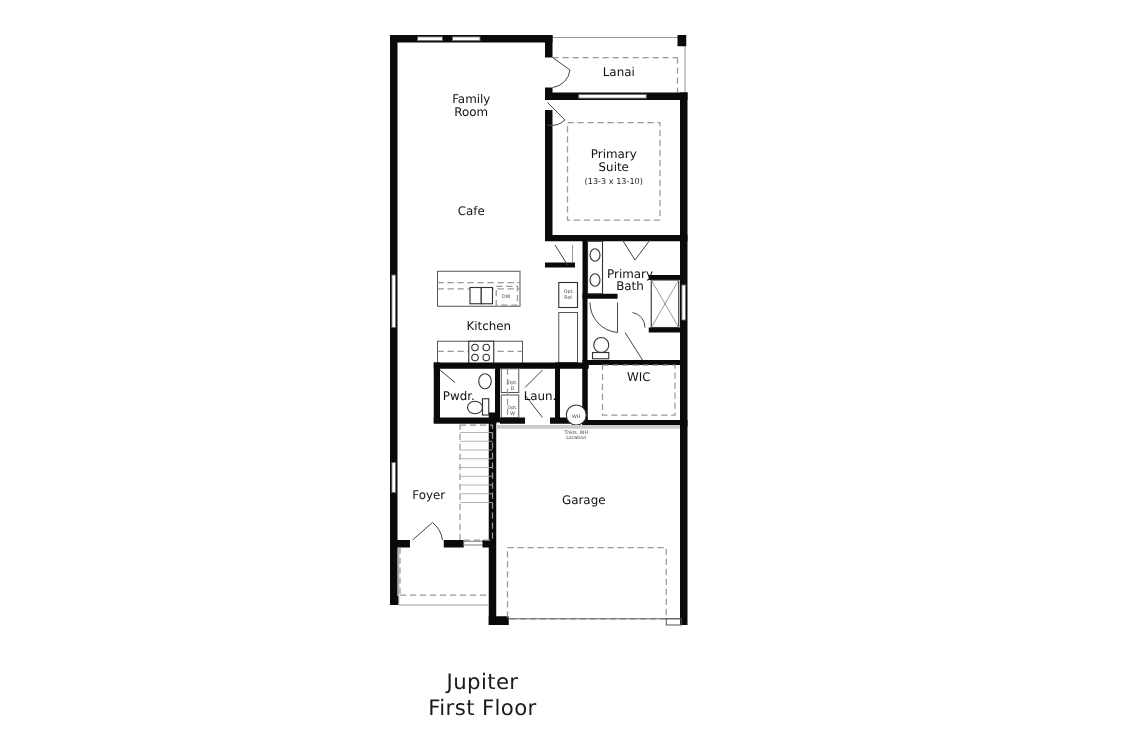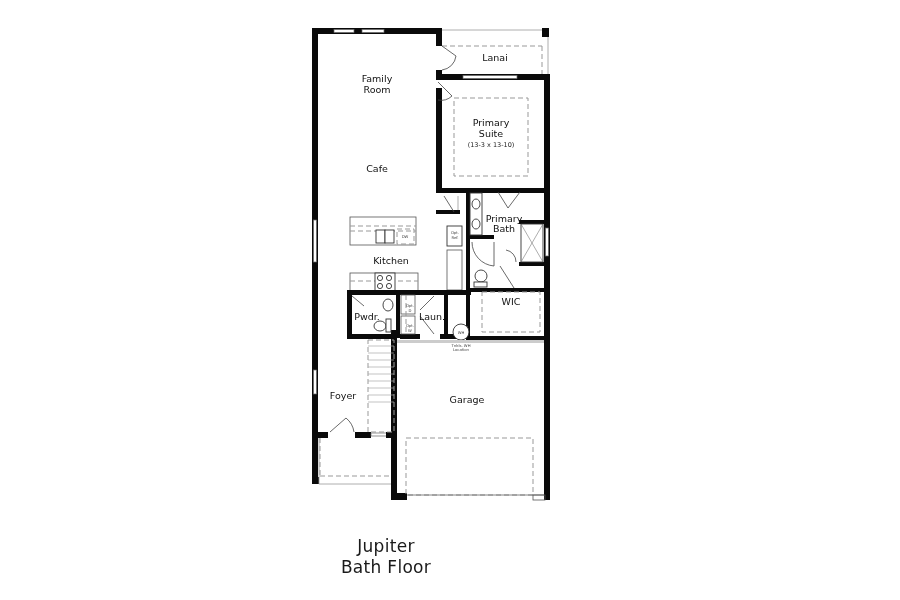--- a/index.html
+++ b/index.html
@@ -205,13 +205,13 @@
   <text class="lbl-xs" x="410" y="307">Opt.</text>
   <text class="lbl-xs" x="410" y="312">D</text>
   <text class="lbl-xs" x="410" y="327">Opt.</text>
   <text class="lbl-xs" x="410" y="332">W</text>
   <text class="lbl-xs" x="461" y="334">WH</text>
   <text class="lbl-xs" x="461" y="347">Tnkls. WH</text>
   <text class="lbl-xs" x="461" y="351">Location</text>
 </svg>
 
 <div id="title1" class="title">Jupiter</div>
-<div id="title2" class="title">Bath Floor</div>
+<div id="title2" class="title">First Floor</div>
 
 </body></html>

